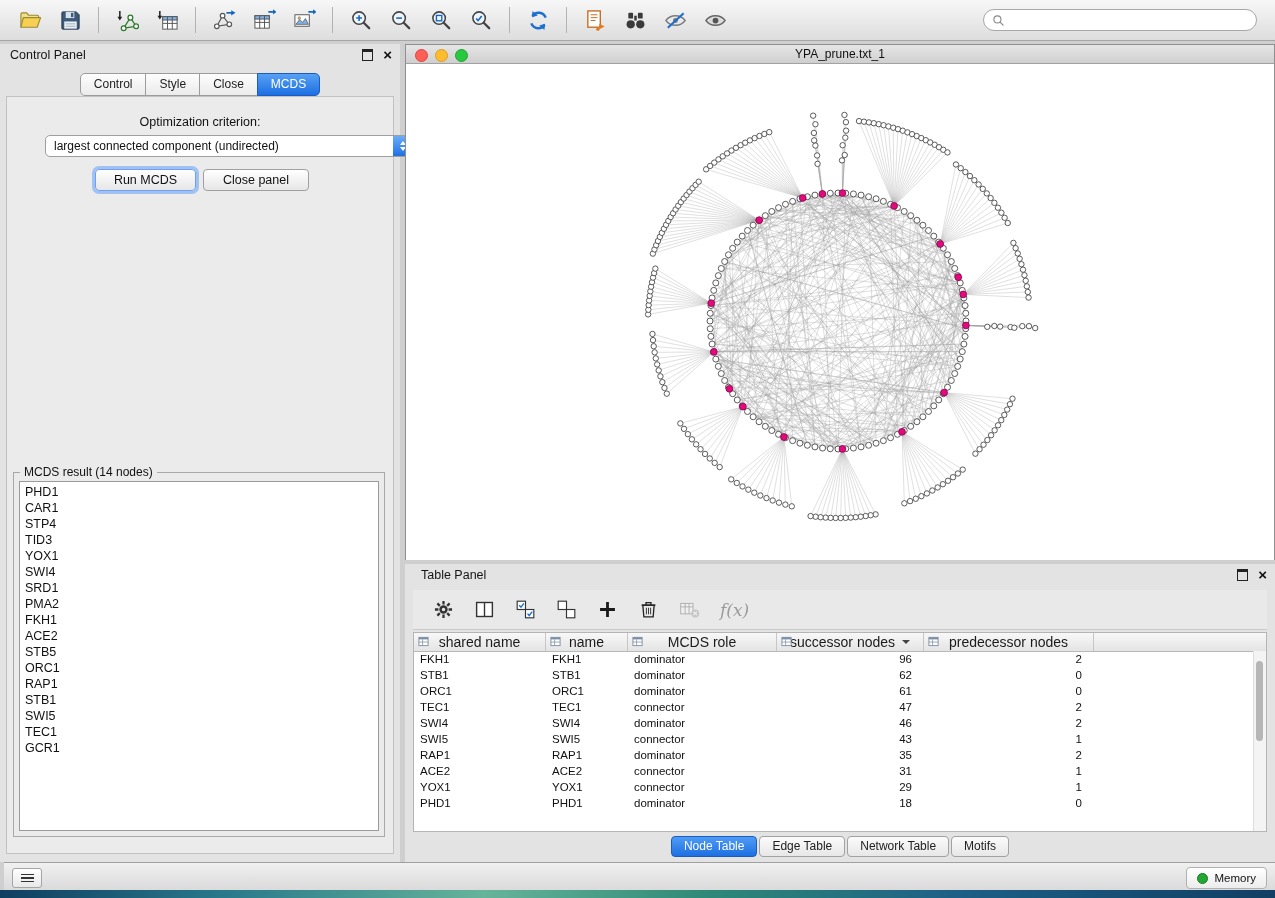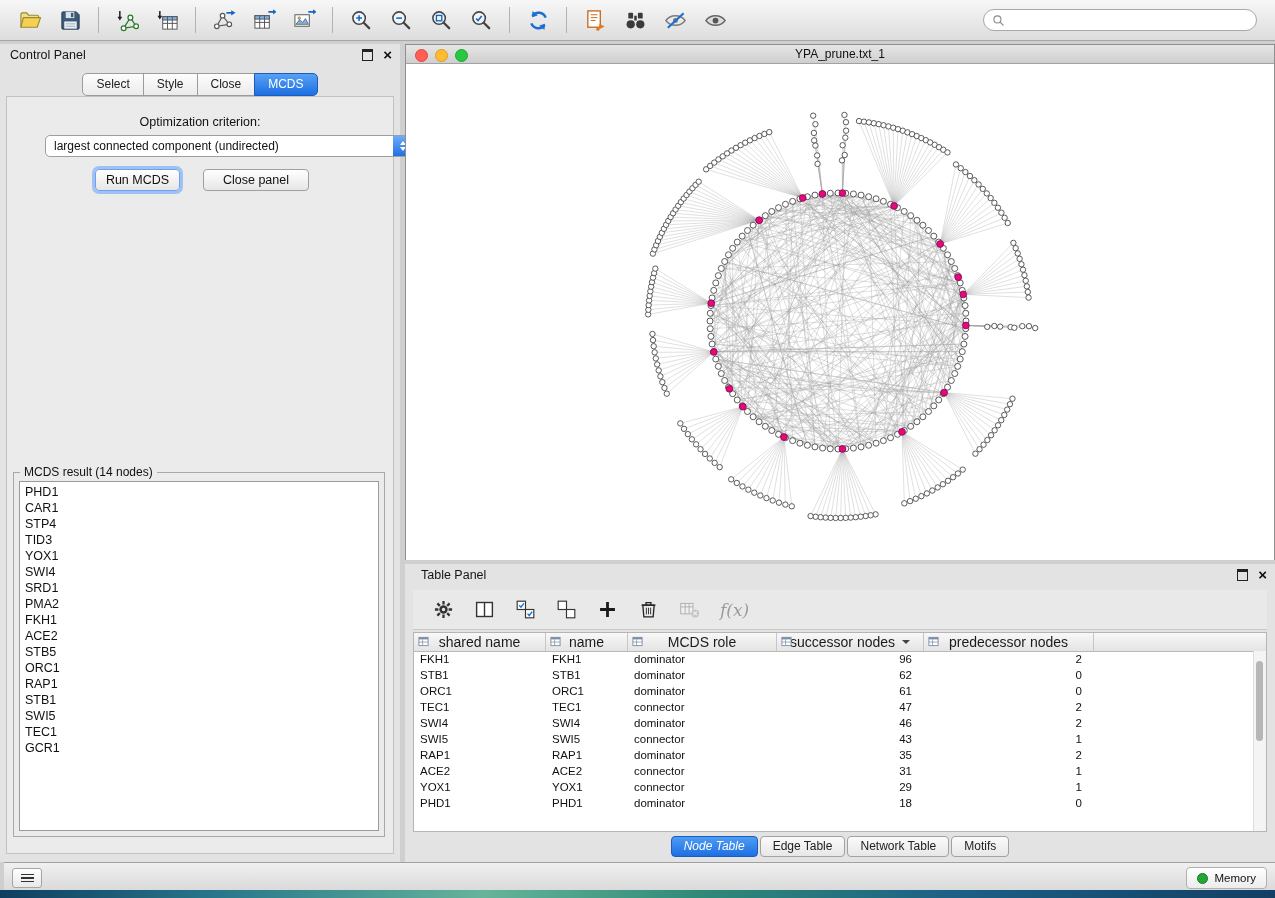--- a/index.html
+++ b/index.html
@@ -35,21 +35,21 @@
   .combo{position:absolute;left:38px;top:38px;width:368px;height:22px;background:#fff;border:1px solid #9f9f9f;
          border-radius:5px;box-sizing:border-box;display:flex;align-items:center;}
   .combo-text{flex:1;font-size:12px;padding-left:8px;white-space:nowrap;overflow:hidden;}
   .combo-cap{width:19px;height:20px;border-radius:0 4px 4px 0;background:linear-gradient(#6cacf8,#2070e5);
              display:flex;flex-direction:column;align-items:center;justify-content:center;gap:2px;}
   .tri-up{width:0;height:0;border-left:3.5px solid transparent;border-right:3.5px solid transparent;border-bottom:4px solid #fff;}
   .tri-dn{width:0;height:0;border-left:3.5px solid transparent;border-right:3.5px solid transparent;border-top:4px solid #fff;}
   .btn{position:absolute;top:72px;height:22px;box-sizing:border-box;border:1px solid #a0a0a0;border-radius:4px;
        background:linear-gradient(#ffffff,#e6e6e6);font-size:12.5px;display:flex;align-items:center;justify-content:center;
        font-family:inherit;color:#111;}
-  .btn-run{left:88px;width:85px;border-color:#6f9ff0;box-shadow:0 0 0 3px rgba(98,160,250,.55);}
+  .btn-run{left:88px;width:101px;border-color:#6f9ff0;box-shadow:0 0 0 3px rgba(98,160,250,.55);}
   .btn-close{left:196px;width:106px;}
   .mcds-fieldset{position:absolute;left:6px;right:8px;top:368px;height:372px;border:1px solid #a8a8a8;
                  box-sizing:border-box;margin:0;padding:0;}
   .mcds-fieldset legend{font-size:12px;padding:0 4px;margin-left:6px;}
   .mcds-list{position:absolute;left:5px;right:5px;top:2px;bottom:5px;background:#fff;border:1px solid #9b9b9b;
              overflow:hidden;padding:2px 5px;font-size:12.5px;line-height:16px;}
   .list-item{height:16px;white-space:nowrap;}
 
   
   .netwin{position:absolute;left:405px;top:44px;width:870px;height:516px;box-sizing:border-box;
@@ -82,21 +82,21 @@
   .th-sort{width:0;height:0;border-left:4px solid transparent;border-right:4px solid transparent;
            border-top:4.5px solid #444;margin-left:7px;}
   .tbody{position:absolute;left:0;right:12px;top:18px;bottom:0;}
   .tr{display:flex;height:16px;line-height:16px;}
   .td{box-sizing:border-box;font-size:11.5px;padding:0 12px 0 6px;white-space:nowrap;overflow:hidden;}
   .vscroll{position:absolute;right:0;top:18px;bottom:0;width:12px;background:#f4f4f4;border-left:1px solid #ddd;}
   .vthumb{position:absolute;left:2px;top:10px;width:7px;height:80px;border-radius:4px;background:#b6b6b6;}
   .tp-tabs{position:absolute;left:0;bottom:5px;width:100%;display:flex;justify-content:center;gap:2px;}
   .tp-tab{font-size:12px;padding:2px 12px 3px;border:1px solid #a2a2a2;background:linear-gradient(#fbfbfb,#e7e7e7);
           border-radius:4px;color:#222;}
-  .tp-tab.active{background:linear-gradient(#4f9cf5,#1d6fe2);color:#fff;border-color:#1a5cc0;font-style:italic;}
+  .tp-tab.active{background:linear-gradient(#4f9cf5,#1d6fe2);color:#fff;border-color:#1a5cc0;}
 
   
   .statusbar{position:absolute;left:4px;top:862px;width:100%;height:28px;box-sizing:border-box;
              background:linear-gradient(#f0f0f0,#dadada);border-top:1px solid #a0a0a0;}
   .menu-btn{position:absolute;left:8px;top:5px;width:28px;height:18px;border:1px solid #a5a5a5;border-radius:3px;
             background:linear-gradient(#fff,#e8e8e8);display:flex;flex-direction:column;align-items:center;justify-content:center;gap:2px;}
   .menu-bar{width:13px;height:1.6px;background:#333;}
   .memory-btn{position:absolute;right:12px;top:4px;height:20px;border:1px solid #b0b0b0;border-radius:4px;
               background:linear-gradient(#fff,#ececec);display:flex;align-items:center;gap:6px;padding:0 10px;font-size:11.5px;}
   .green-dot{width:9px;height:9px;border-radius:50%;background:#22a832;border:1px solid #157a22;}
@@ -255,21 +255,21 @@
     </div>
   </div>
 
   <div class="control-panel">
     <div class="panel-title">Control Panel</div>
     <div class="panel-icons">
       <span class="float-icon"></span>
       <span class="close-x">×</span>
     </div>
     <div class="cp-tabs">
-        <div class="cp-tab">Select</div>
+        <div class="cp-tab">Control</div>
         <div class="cp-tab">Style</div>
         <div class="cp-tab">Close</div>
         <div class="cp-tab active">MCDS</div>
       </div>
     <div class="cp-content">
       <div class="opt-label">Optimization criterion:</div>
       <div class="combo">
         <span class="combo-text">largest connected component (undirected)</span>
         <span class="combo-cap">
             <span class="tri-up"></span>

